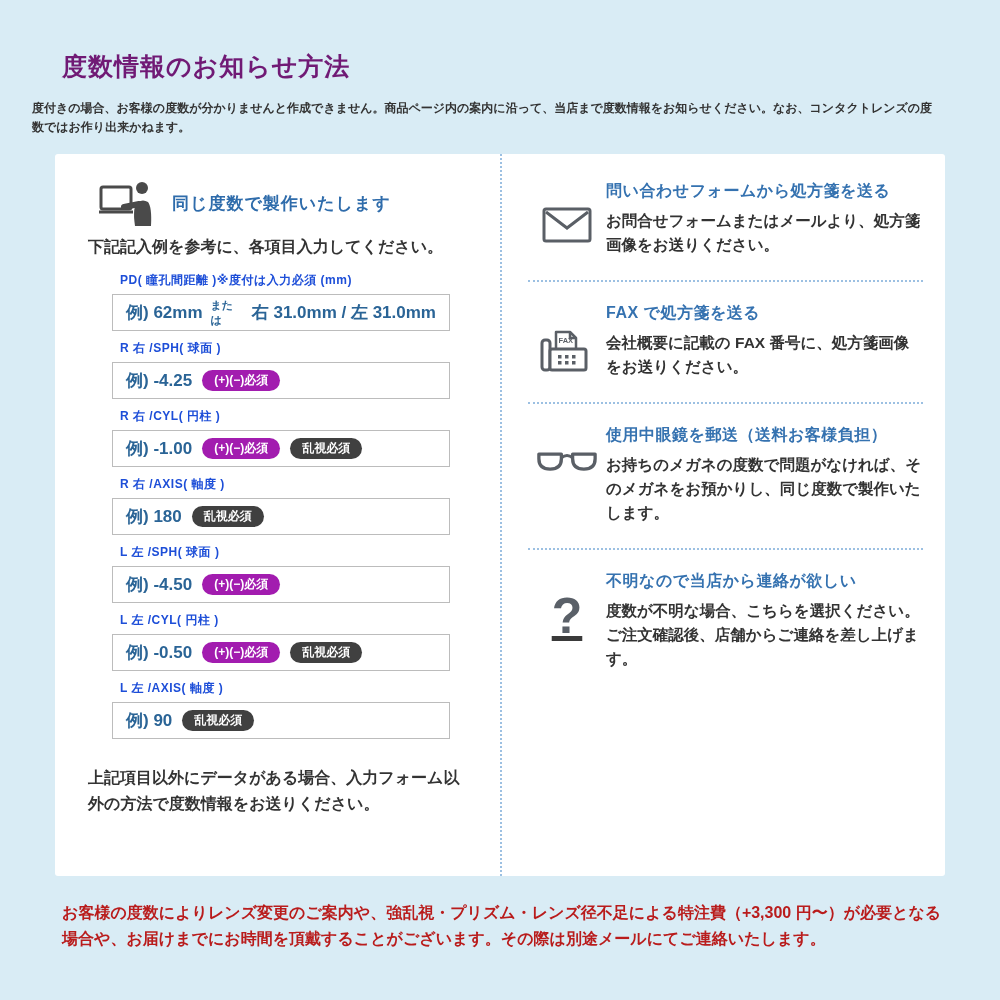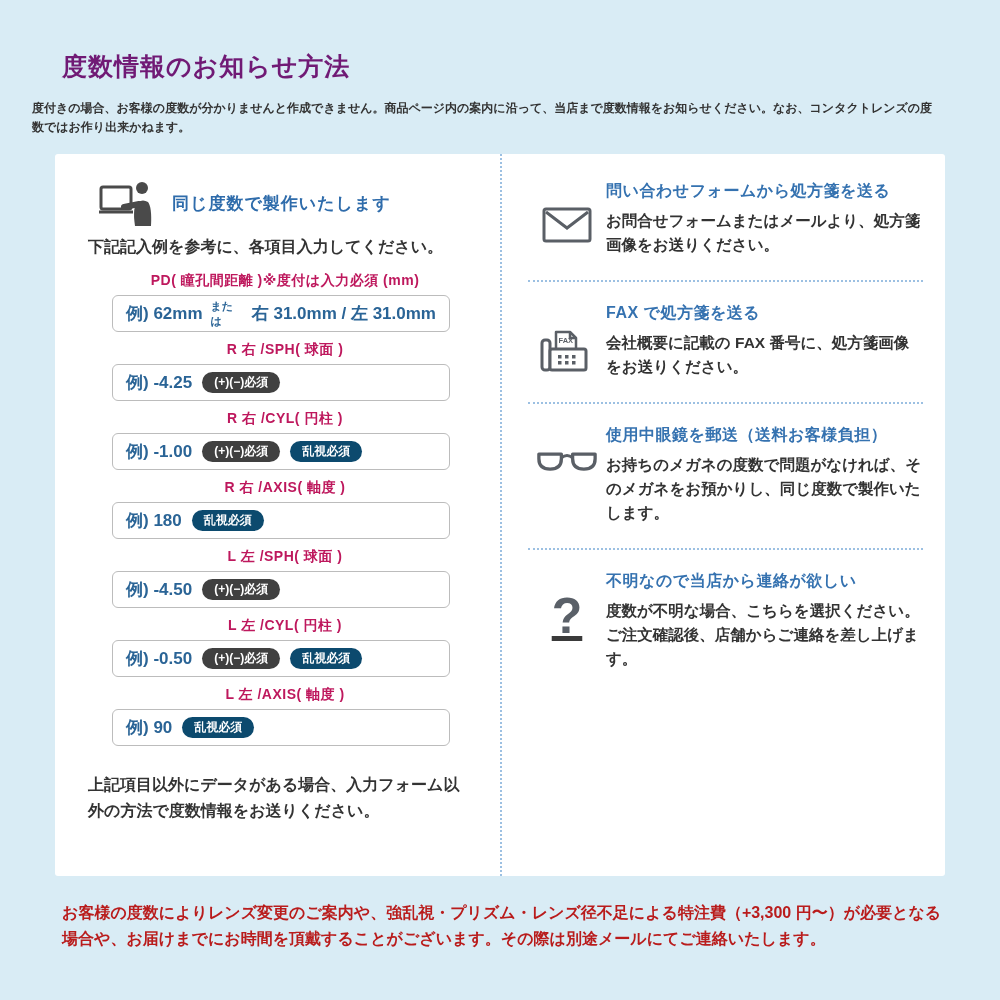--- a/index.html
+++ b/index.html
@@ -37,39 +37,39 @@
     flex:0 0 447px;
     border-right:2px dotted #9cc0e2;
     padding:26px 26px 0 33px;
   }
   .form-header { display:flex; align-items:center; gap:18px; padding-left:10px; }
   .form-header .fh-icon { width:56px; height:46px; flex:0 0 56px; }
   .form-header .fh-title { font-size:17px; font-weight:bold; color:#2f6cab; letter-spacing:1px; }
   .instruction { margin-top:11px; font-size:16px; font-weight:bold; color:#333; }
   .form-fields { margin:14px 24px 0 24px; }
   .form-group { margin-bottom:9px; }
-  .field-label { font-size:14px; font-weight:bold; color:#be185d; margin:0 0 5px 8px; letter-spacing:0.5px;text-align:center; }
+  .field-label { font-size:12px; font-weight:bold; color:#1d4ed8; margin:0 0 5px 8px; letter-spacing:0.5px; }
   .field-box {
     background:#fff;
     border:1px solid #bcbcbc;
-    border-radius:6px;
+    border-radius:0;
     height:37px;
     display:flex;
     align-items:center;
     padding:7px 13px;
     gap:10px;
   }
   .ex { font-size:17px; font-weight:bold; color:#2a6496; white-space:nowrap; }
   .ex-small { font-size:11px; font-weight:bold; color:#2a6496; margin:0 -2px; }
   .badge {
     font-size:12px; font-weight:bold; color:#ffffff;
     border-radius:999px; padding:4px 12px 5px; white-space:nowrap; line-height:1;
   }
-  .badge-blue { background:#404040; }
-  .badge-orange { background:#0c4a6e; }
+  .badge-blue { background:#a21caf; }
+  .badge-orange { background:#404040; }
   .form-note { margin:26px 0 0 0; font-size:16px; font-weight:bold; color:#333; line-height:1.6; }
   .methods-column { flex:1; padding:6px 22px 0 26px; }
   .method { display:flex; padding:21px 0 23px 0; border-bottom:2px dotted #9cc0e2; }
   .method:last-child { border-bottom:none; }
   .m-icon { width:78px; flex:0 0 78px; display:flex; justify-content:center; align-items:flex-start; padding-top:25px;text-decoration:underline; }
   .m-text { flex:1; }
   .m-title { font-size:16px; font-weight:bold; color:#3572b0; letter-spacing:0.5px; }
   .m-body { margin-top:7px; font-size:15.5px; font-weight:bold; color:#333; line-height:1.55; }
   .q-glyph { font-size:50px; font-weight:bold; color:#5a6068; line-height:0.9; margin-top:-2px; }
   .footer-note {

